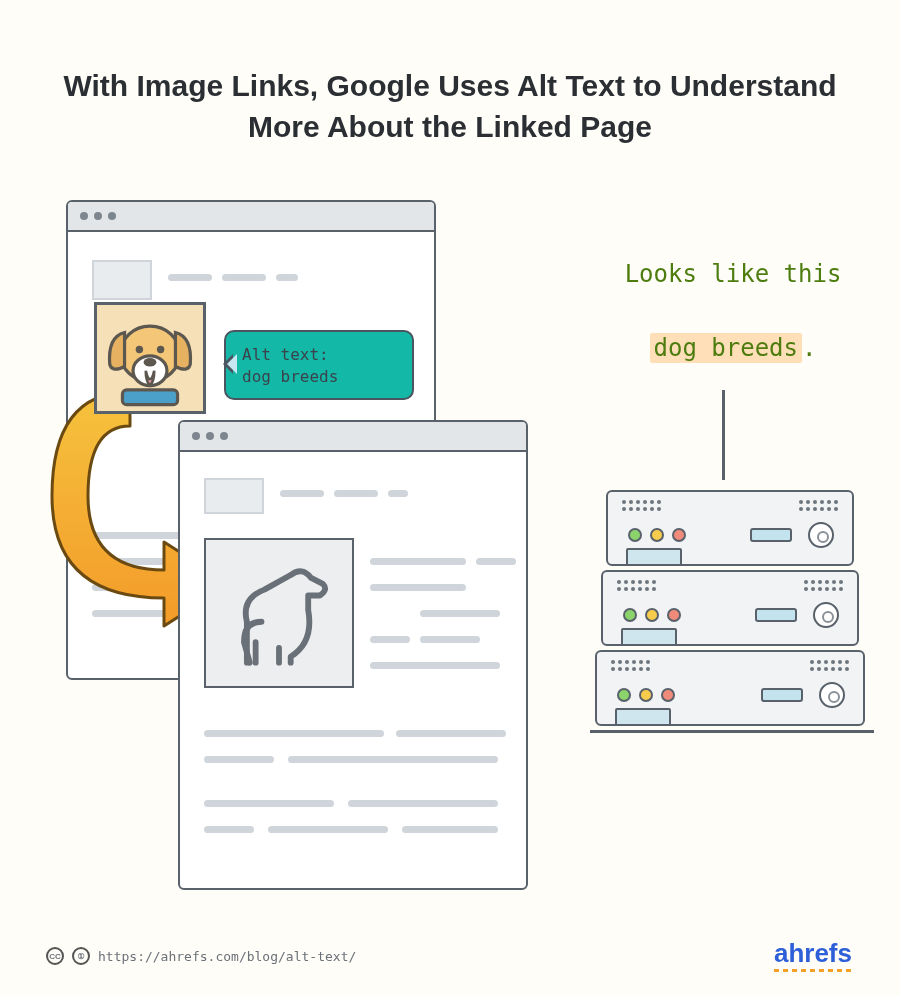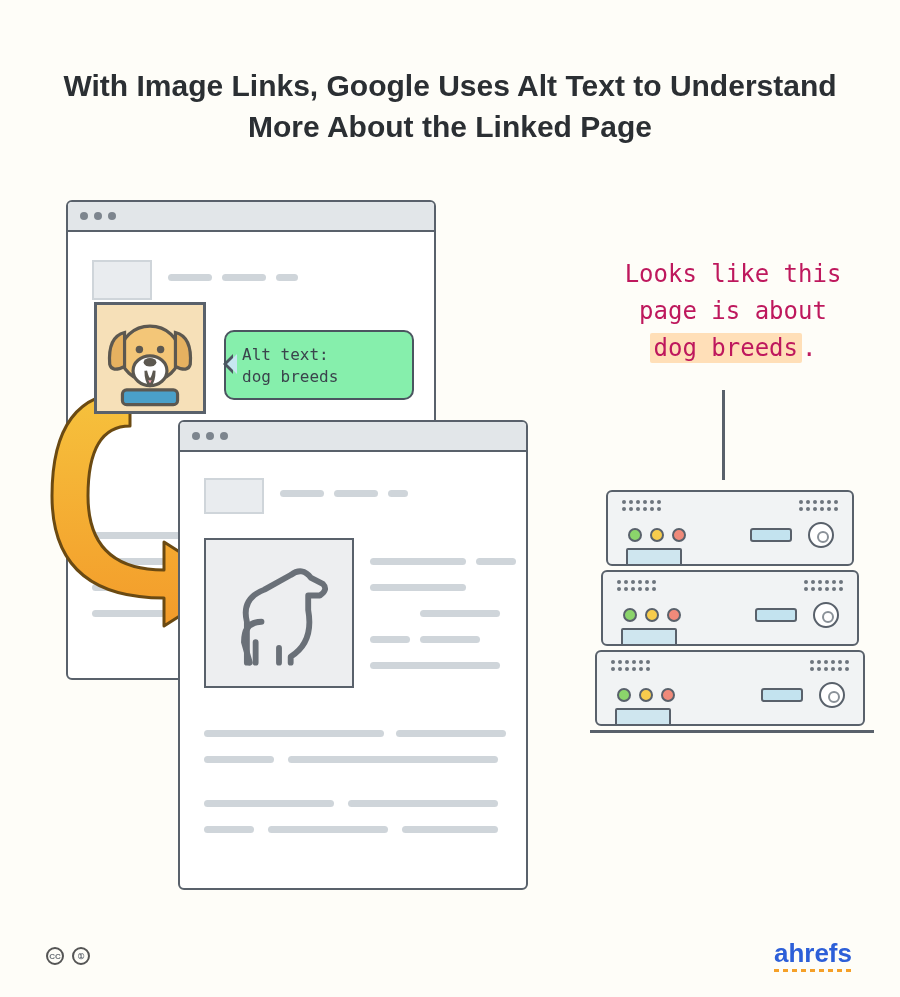--- a/index.html
+++ b/index.html
@@ -81,41 +81,41 @@
   
   .dogphoto {
     position:absolute; left:94px; top:302px; width:112px; height:112px;
     background:#f6e0b8; border:3px solid #59616b; z-index:5;
   }
   .dogphoto svg{width:100%;height:100%}
 
   
   .bubble {
     position:absolute; left:224px; top:330px; width:190px; height:70px;
-    background:#86efac; border:2.5px solid #4b5560; border-radius:10px;
+    background:#14b8a6; border:2.5px solid #4b5560; border-radius:10px;
     z-index:5; padding:12px 16px;
     font-size:16px; color:#3a434c; font-family:"Menlo","Consolas",monospace;
     line-height:1.35;
   }
   .bubble::before{
     content:""; position:absolute; left:-13px; top:22px;
     width:0;height:0;border:10px solid transparent;border-right-color:#4b5560;
   }
   .bubble::after{
     content:""; position:absolute; left:-9px; top:22px;
     width:0;height:0;border:10px solid transparent;border-right-color:#c7e7f2;
   }
 
   
   .arrow { position:absolute; left:44px; top:386px; width:220px; height:260px; z-index:2; }
 
   
   .server-text {
     position:absolute; left:598px; top:256px; width:270px;
-    font-size:24px; color:#be185d; text-align:center;
+    font-size:24px; color:#4d7c0f; text-align:center;
     font-family:"Menlo","Consolas",monospace; line-height:1.55;
   }
   .server-text .hl { background:#ffdfb8; padding:1px 4px; border-radius:2px; }
   .server-line {
     position:absolute; left:722px; top:390px; width:2.5px; height:90px; background:#59616b;
   }
 
   
   .stack { position:absolute; left:590px; top:490px; width:280px; }
   .srv {
@@ -246,21 +246,21 @@
   <div class="line" style="top:334px;left:108px;width:210px"></div>
   <div class="line row" style="top:378px;width:130px"></div>
   <div class="line" style="top:378px;left:168px;width:150px"></div>
   <div class="line row" style="top:404px;width:50px"></div>
   <div class="line" style="top:404px;left:88px;width:120px"></div>
   <div class="line" style="top:404px;left:222px;width:96px"></div>
 </div>
 
 <div class="server-text">
   <span>Looks like this</span><br>
-  <span>page is about</span><br>
+  <br>
   <span class="hl">dog breeds</span><span>.</span>
 </div>
 <div class="server-line"></div>
 
 <div class="stack">
   <div class="srv">
     <div class="dotsL">
         <span></span>
         <span></span>
         <span></span>
@@ -372,17 +372,18 @@
     <div class="pill"></div>
     <div class="knob"></div>
     <div class="foot"></div>
   </div>
   <div class="baseLine"></div>
 </div>
 
 <div class="footer">
   <div class="cc">CC</div>
   <div class="cc">①</div>
+  <span>https://ahrefs.com/blog/alt-text/</span>
 </div>
 <div class="brand">
   <span>ahrefs</span>
   <div class="under"></div>
 </div>
 
 </body></html>

